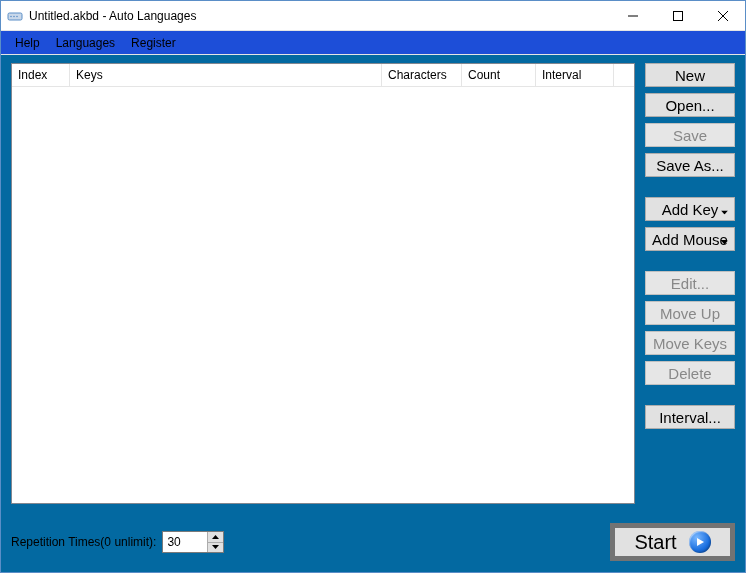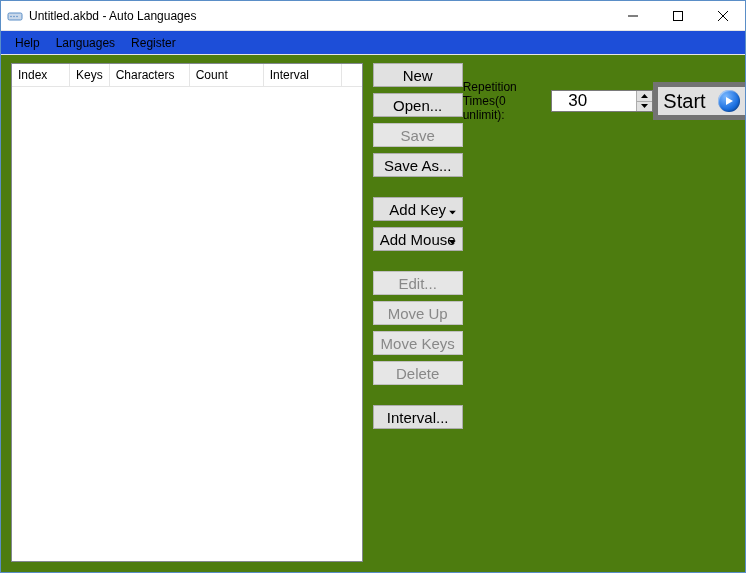--- a/index.html
+++ b/index.html
@@ -53,23 +53,23 @@
   }
   .menu-item {
     padding: 3px 8px;
     color: #000;
     font-size: 12px;
   }
   
   .client {
     flex: 1;
     display: flex;
-    flex-direction: row;
+    flex-direction: column;
     padding: 8px 10px 10px 10px;
-    background: #4d7c0f;
+    background: #0369a1;
   }
   .main-row {
     flex: 1;
     display: flex;
     gap: 10px;
     min-height: 0;
   }
   
   .table-wrap {
     flex: 1;
@@ -142,23 +142,23 @@
   .spinner {
     display: flex;
     align-items: stretch;
     height: 22px;
     border: 1px solid #7a7a7a;
     background: #fff;
   }
   .spinner input {
     border: none;
     outline: none;
-    width: 84px;
-    padding: 0 16px;
-    font-size: 17px;
+    width: 44px;
+    padding: 0 4px;
+    font-size: 12px;
     font-family: inherit;
   }
   .spin-btns {
     width: 16px;
     border-left: 1px solid #acacac;
     display: flex;
     flex-direction: column;
   }
   .spin-btn {
     flex: 1;

